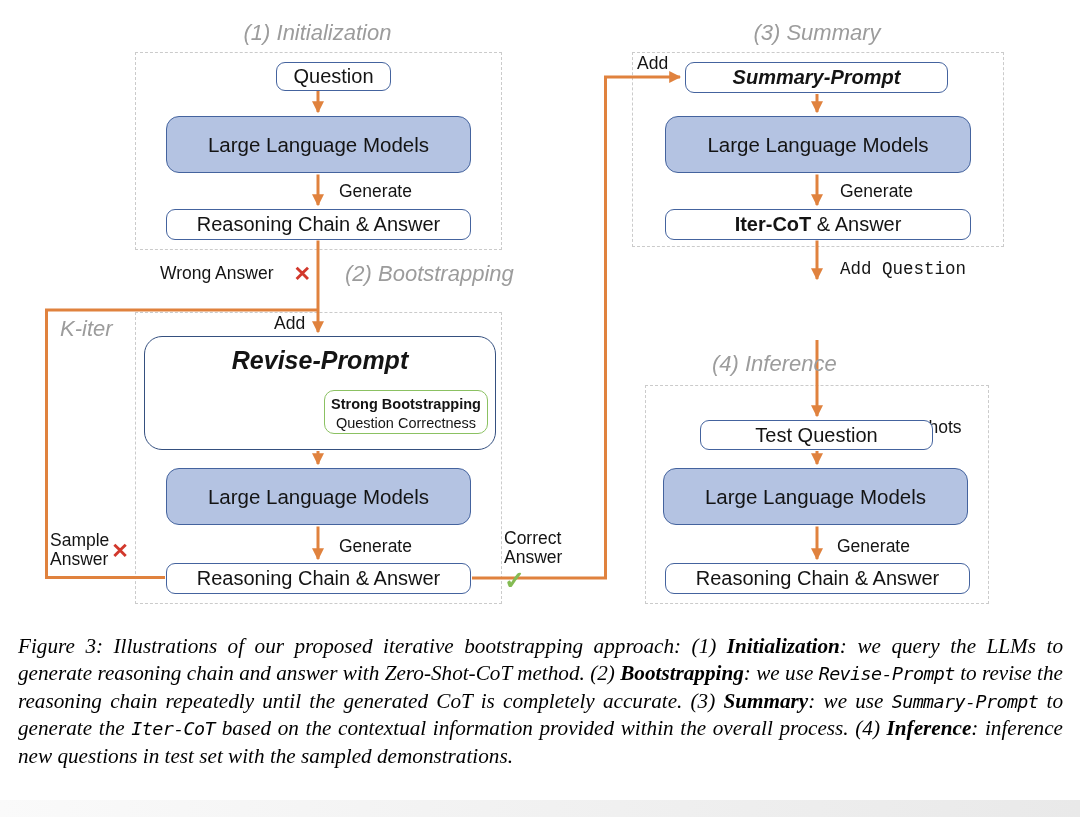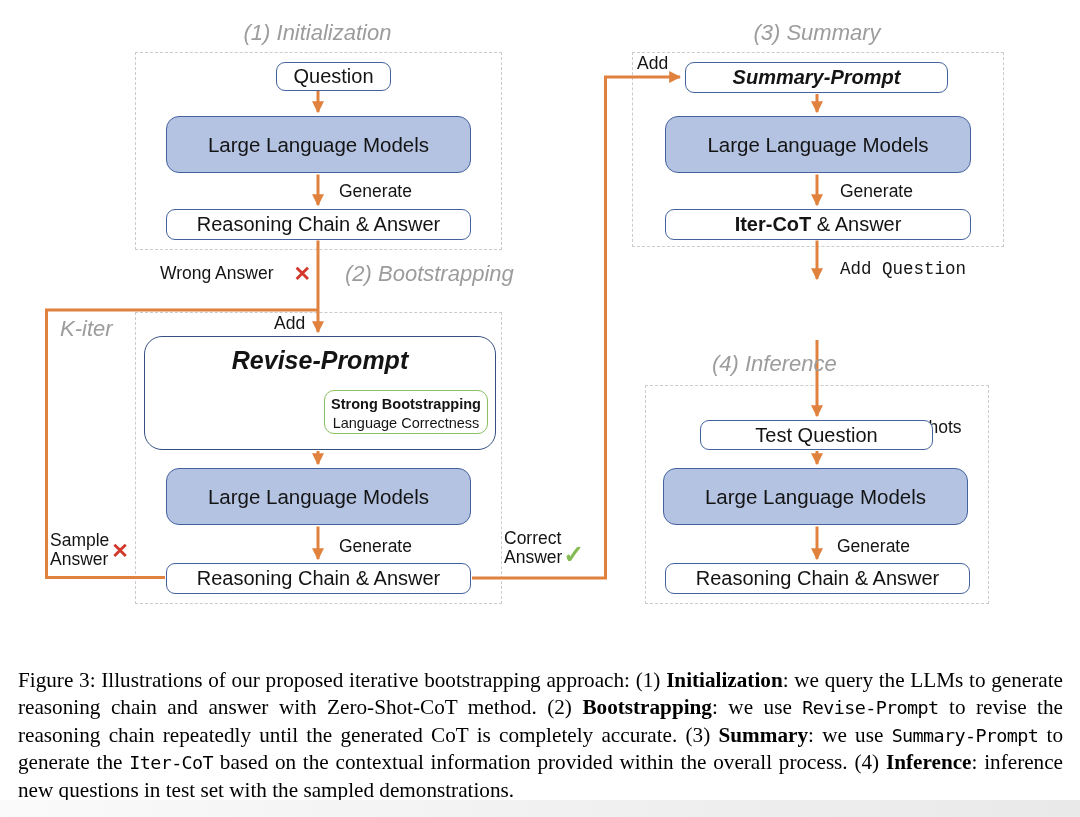--- a/index.html
+++ b/index.html
@@ -22,23 +22,23 @@
            border-radius:10px;display:flex;flex-direction:column;align-items:center;
            justify-content:center;font-size:14.5px;line-height:1.32;box-sizing:border-box;}
   .minibox .t{font-weight:bold;}
   .prompt-italic{font-weight:bold;font-style:italic;}
   .edge-label{position:absolute;font-size:17.5px;white-space:nowrap;line-height:19px;}
   .xmark{color:var(--red-x,#D2382C);font-size:21px;font-weight:bold;line-height:1;}
   .checkmark{color:var(--green-check,#84BB53);font-size:25px;font-weight:bold;line-height:1;}
   .wires{position:absolute;left:0;top:0;pointer-events:none;}
   .wire-group{stroke:var(--arrow,#E0823E);fill:none;stroke-width:3;}
   #ah path{fill:var(--arrow,#E0823E);stroke:none;}
-  .caption{position:absolute;left:18px;top:667px;width:1045px;
+  .caption{position:absolute;left:18px;top:633px;width:1045px;
            font-family:"Liberation Serif",serif;font-size:21.2px;line-height:27.4px;
-           text-align:justify;color:#000;}
+           text-align:justify;color:#000;font-style:italic;}
   .caption .b{font-weight:bold;}
   .caption .m{font-family:"DejaVu Sans Mono",monospace;font-size:18.4px;letter-spacing:-0.6px;}
   .bottom-strip{position:absolute;left:0;top:800px;width:1080px;height:17px;
                 background:linear-gradient(90deg,#fafafa 0%,#f2f2f2 45%,#e9e9e9 100%);}
 </style>
 </head>
 <body>
 
 <div class="canvas">
 
@@ -85,31 +85,31 @@
     <span>Wrong Answer</span>
     <span class="xmark">✕</span>
   </div>
   <div class="edge-label" style="left:274px;top:314px;">Add</div>
 
   <div class="revise" style="left:144px;top:336px;width:352px;height:114px;">
     <div class="revise-title">Revise-Prompt</div>
   </div>
   <div class="minibox" style="left:324px;top:390px;width:164px;height:44px;justify-content:flex-end;">
     <span class="t">Strong Bootstrapping</span>
-    <span>Language Correctness</span>
+    <span>Question Correctness</span>
   </div>
   <div class="box llm" style="left:166px;top:468px;width:305px;height:57px;">Large Language Models</div>
   <div class="edge-label" style="left:339px;top:537px;">Generate</div>
   <div class="box" style="left:166px;top:563px;width:305px;height:31px;">Reasoning Chain &amp; Answer</div>
 
   <div class="edge-label" style="left:50px;top:531px;display:flex;align-items:center;gap:2px;">
     <span><span>Sample</span><br><span>Answer</span></span>
     <span class="xmark">✕</span>
   </div>
-  <div class="edge-label" style="left:504px;top:529px;display:flex;align-items:flex-end;gap:1px;">
+  <div class="edge-label" style="left:504px;top:529px;display:flex;align-items:flex-start;gap:1px;flex-direction:column;">
     <span><span>Correct</span><br><span>Answer</span></span>
     <span class="checkmark">✓</span>
   </div>
 
   <div class="edge-label" style="left:637px;top:54px;">Add</div>
   <div class="box prompt-italic" style="left:685px;top:62px;width:263px;height:31px;">Summary-Prompt</div>
   <div class="box llm" style="left:665px;top:116px;width:306px;height:57px;">Large Language Models</div>
   <div class="edge-label" style="left:840px;top:182px;">Generate</div>
   <div class="box" style="left:665px;top:209px;width:306px;height:31px;">
     <span style="font-weight:bold;">Iter-CoT</span>

